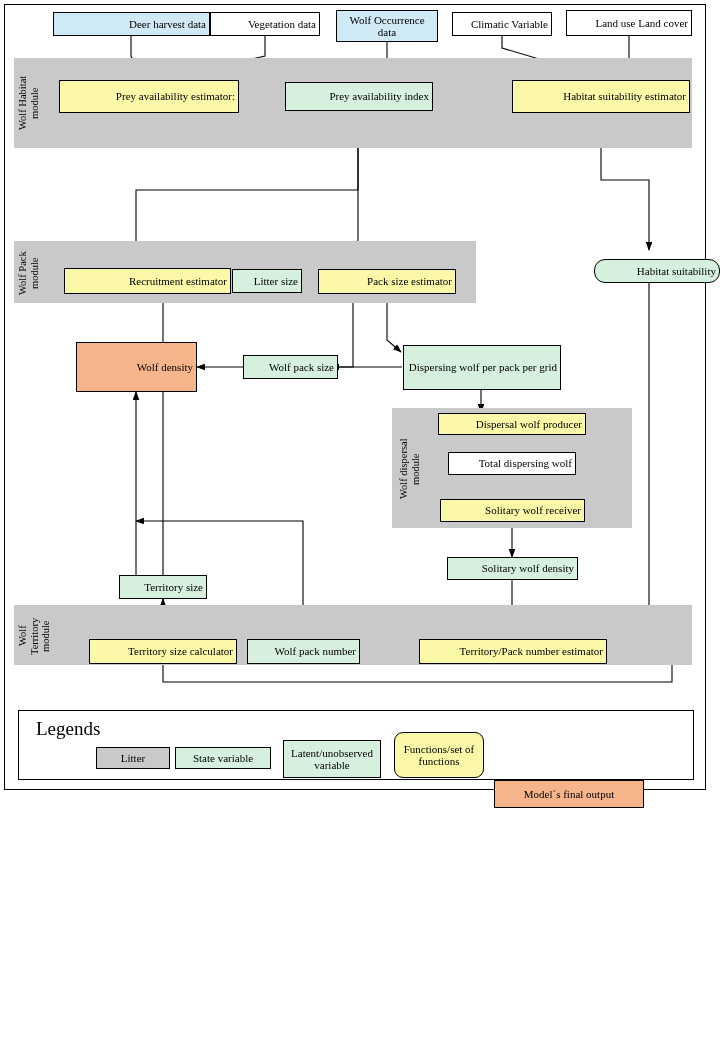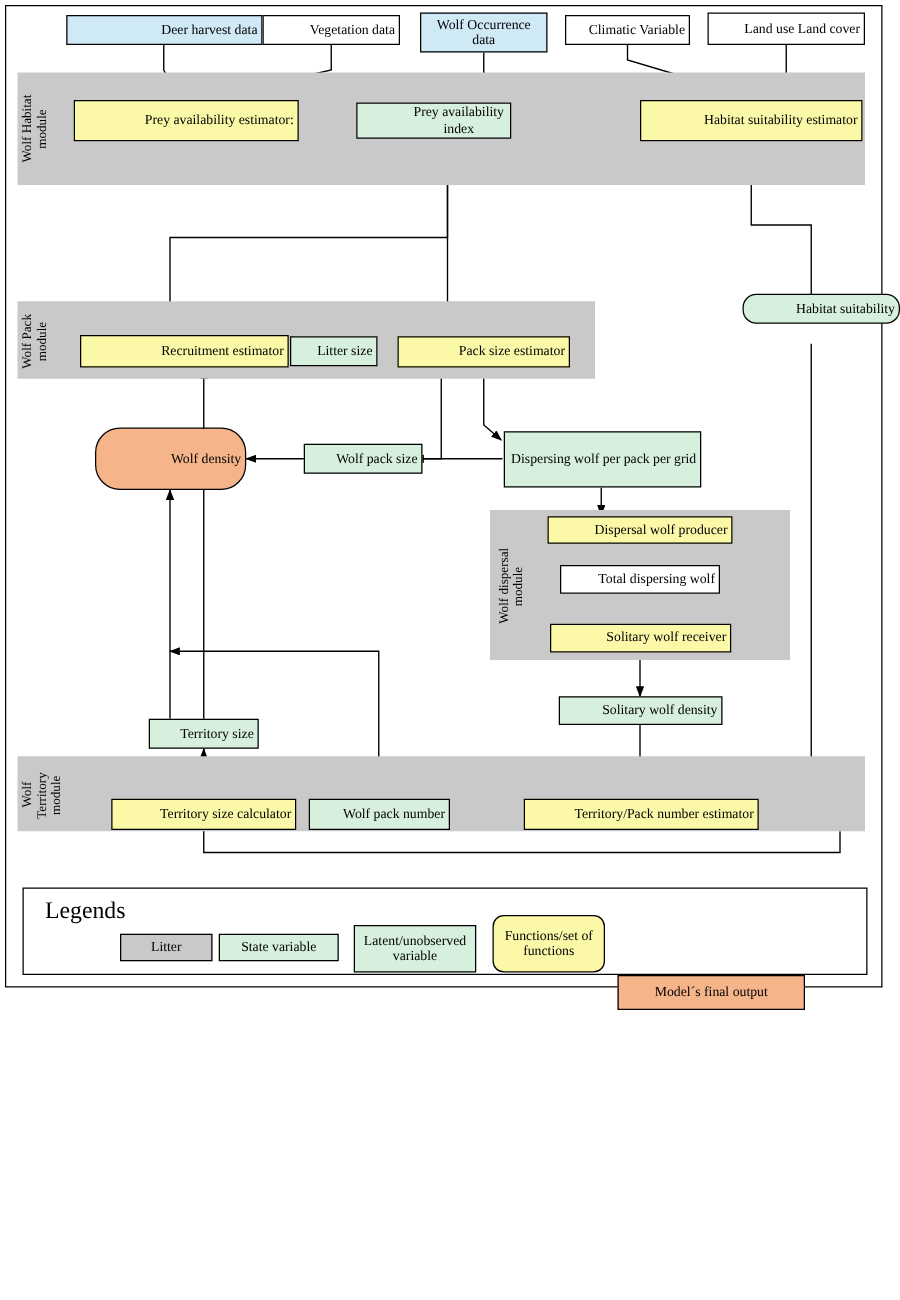--- a/index.html
+++ b/index.html
@@ -194,41 +194,41 @@
 </div>
 
 <div class="modulebox" style="left:14px; top:605px; width:678px; height:60px;"></div>
 <div class="modulelabel" style="left:17px; top:613px; width:22px; height:46px;">
   <span>Wolf Territory module</span>
 </div>
 
 <div class="node yellow" style="left:59px; top:80px; width:180px; height:33px;">
   <span>Prey availability estimator:</span>
 </div>
-<div class="node green" style="left:285px; top:82px; width:124px; height:29px;padding-left:43px;">
+<div class="node green" style="left:285px; top:82px; width:148px; height:29px;padding-left:43px;">
   <span>Prey availability index</span>
 </div>
 <div class="node yellow" style="left:512px; top:80px; width:178px; height:33px;">
   <span>Habitat suitability estimator</span>
 </div>
-<div class="node green" style="left:594px; top:235px; width:126px; height:24px;border-radius:11px;">
+<div class="node green" style="left:594px; top:259px; width:126px; height:24px;border-radius:11px;">
   <span>Habitat suitability</span>
 </div>
 
 <div class="node yellow" style="left:64px; top:268px; width:167px; height:26px;padding-left:16px;">
   <span>Recruitment estimator</span>
 </div>
 <div class="node green" style="left:232px; top:269px; width:70px; height:24px;">
   <span>Litter size</span>
 </div>
 <div class="node yellow" style="left:318px; top:269px; width:138px; height:25px;">
   <span>Pack size estimator</span>
 </div>
 
-<div class="node orange" style="left:76px; top:342px; width:121px; height:50px;border-radius:20px;">
+<div class="node orange" style="left:76px; top:342px; width:121px; height:50px;">
   <span>Wolf density</span>
 </div>
 <div class="node green" style="left:243px; top:355px; width:95px; height:24px;">
   <span>Wolf pack size</span>
 </div>
 <div class="node green" style="left:403px; top:345px; width:158px; height:45px;">
   <span>Dispersing wolf per pack per grid</span>
 </div>
 
 <div class="node yellow" style="left:438px; top:413px; width:148px; height:22px;">

